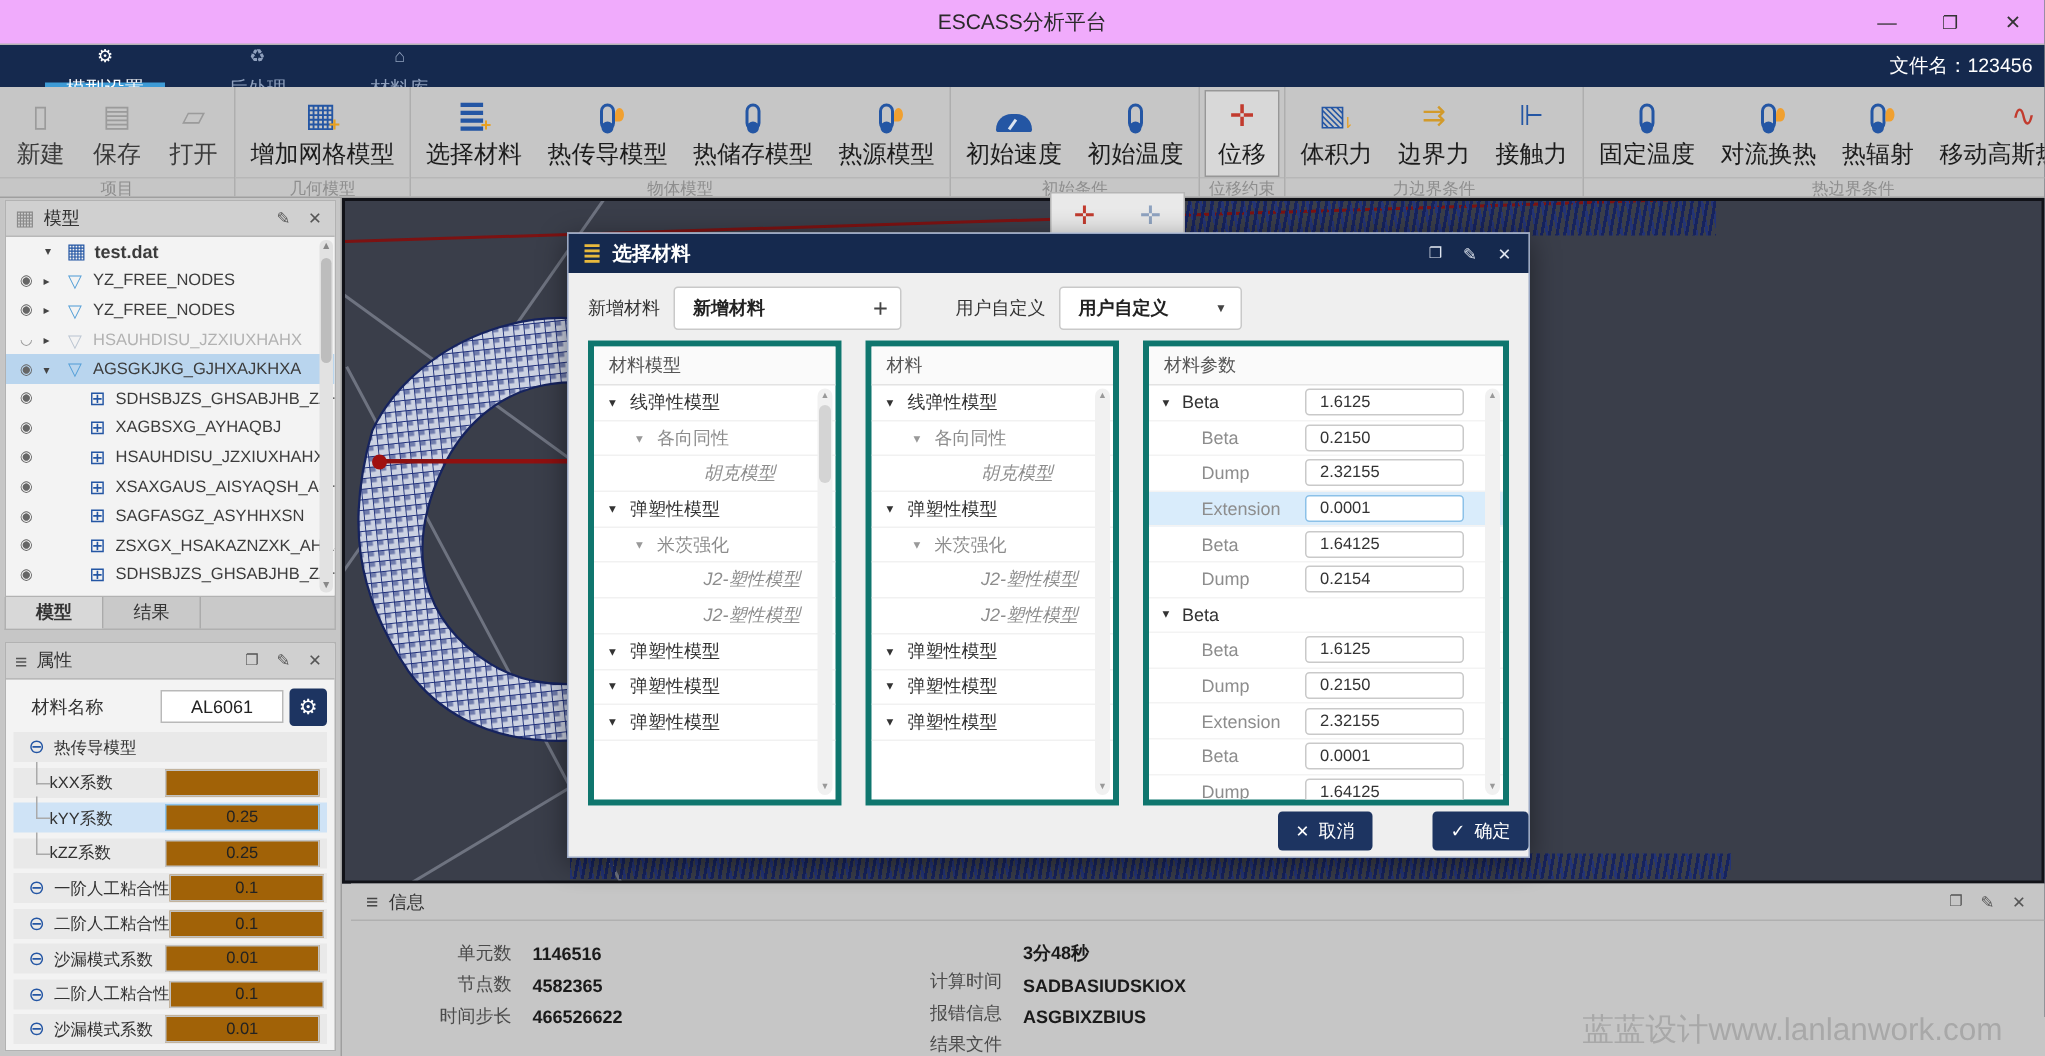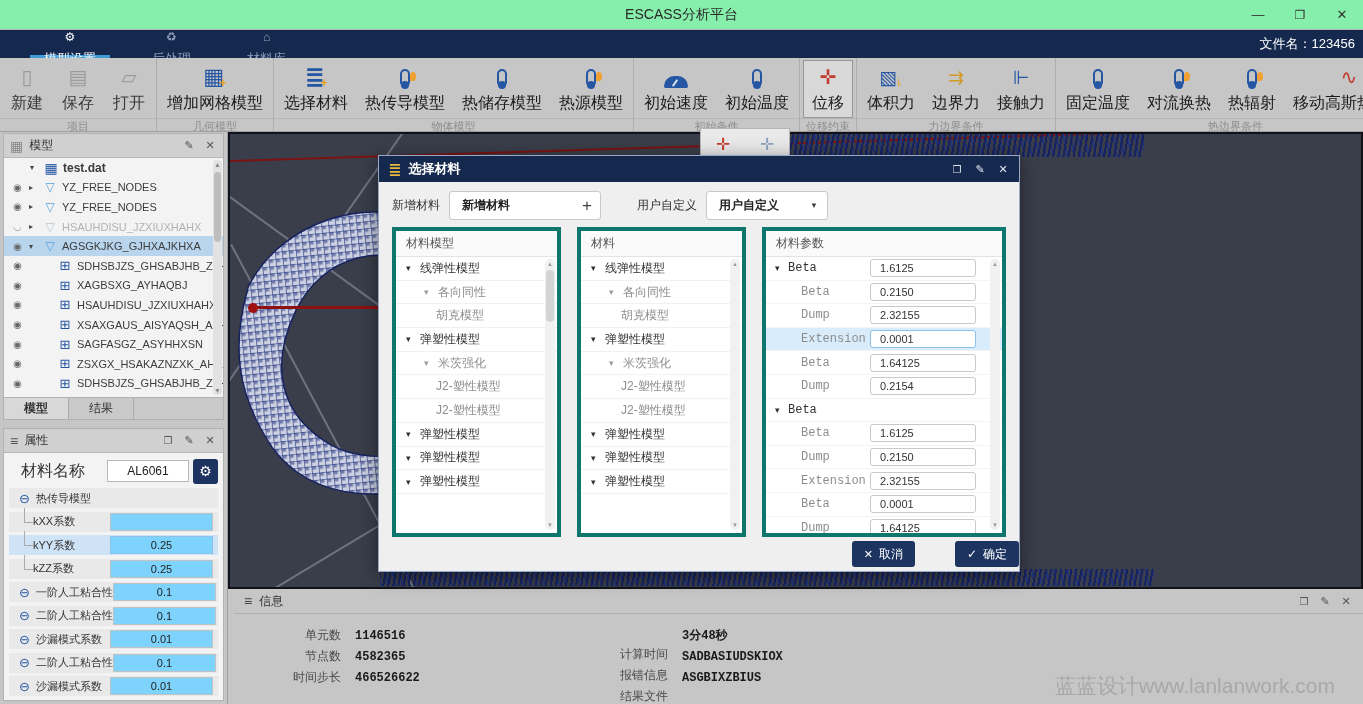--- a/index.html
+++ b/index.html
@@ -1,21 +1,21 @@
 <!DOCTYPE html>
 <html><head>
 <meta charset="utf-8">
 <style>
   * { margin:0; padding:0; box-sizing:border-box; }
   html,body { width:1363px; height:704px; overflow:hidden; }
   body { font-family:"Liberation Sans","DejaVu Sans",sans-serif; font-size:12px; color:#222; background:#c6c6c6; }
   .app { position:relative; width:1363px; height:704px; display:flex; flex-direction:column; }
 
   
-  .titlebar { height:30px; background:#86efac; display:flex; align-items:center; position:relative; border-bottom:1px solid #b4b4b4; flex:none; }
+  .titlebar { height:30px; background:#f0abfc; display:flex; align-items:center; position:relative; border-bottom:1px solid #b4b4b4; flex:none; }
   .tb-title { position:absolute; left:0; right:0; text-align:center; font-size:14px; color:#2a2a2a; }
   .tb-controls { margin-left:auto; display:flex; z-index:2; }
   .tbtn { width:42px; height:29px; display:flex; align-items:center; justify-content:center; color:#333; font-size:13px; cursor:pointer; }
 
   
   .menubar { height:28px; background:#15294e; display:flex; align-items:stretch; padding-left:30px; flex:none; }
   .menu-items { display:flex; }
   .menu-item { display:flex; align-items:center; gap:6px; padding:0 14px; margin-right:28px; color:#8fa0bd; font-size:13px; cursor:pointer; border-bottom:3px solid transparent;flex-direction:column; }
   .menu-item.active { color:#ffffff; border-bottom:3px solid #3e9bd6; }
   .mi-ic { width:15px; height:15px; font-size:12px; display:inline-flex; align-items:center; justify-content:center; }
@@ -115,30 +115,30 @@
   .vscroll .sarr { position:absolute; left:0; width:9px; text-align:center; font-size:7px; color:#888; }
   .vscroll .sarr.top { top:1px; } .vscroll .sarr.bot { bottom:1px; }
 
   .ltabs { height:22px; margin:0 3px; display:flex; align-items:stretch; background:#c9c9c9; border:1px solid #b0b0b0; border-top:none; flex:none; }
   .ltab { padding:0 20px; display:flex; align-items:center; font-size:12px; color:#333; border-right:1px solid #ababab; cursor:pointer; }
   .ltab.active { font-weight:bold; background:#d8d8d8; }
 
   .props-panel { flex:1; margin:8px 3px 3px 3px; border:1px solid #b2b2b2; background:#f3f3f3; min-height:0; }
   .pbody { flex:1; padding:5px 5px; overflow:hidden; }
   .name-row { display:flex; align-items:center; height:26px; margin-bottom:4px; }
-  .nlabel { padding-left:12px; color:#333; font-size:16px; flex:1; }
+  .nlabel { padding-left:12px; color:#333; font-size:12px; flex:1; }
   .nval { width:82px; height:22px; background:#fff; border:1px solid #b9b9b9; display:flex; align-items:center; justify-content:center; font-size:12px; color:#222; cursor:text; }
   .gear-btn { width:25px; height:25px; background:#1d3461; border-radius:3px; margin-left:4px; display:flex; align-items:center; justify-content:center; cursor:pointer; }
   .prow2 { display:flex; align-items:center; height:20px; margin-bottom:3.5px; background:#e9e9e9; padding:0 5px 0 8px; cursor:pointer; }
   .prow2 .ic { width:15px; flex:none; margin-right:4px; display:none; }
   .prow2.grp .ic { display:inline-flex; }
   .prow2 .plabel { flex:1; font-size:11px; color:#333; white-space:nowrap; }
   .prow2.sub { padding-left:24px; position:relative; }
   .prow2.sub::before { content:""; position:absolute; left:15px; top:-4px; bottom:9px; width:9px; border-left:1px solid #aaa; border-bottom:1px solid #aaa; }
-  .prow2 .pval { width:103px; height:18px; background:#7dd3fc; border:1px solid #c2c2c2; display:flex; align-items:center; justify-content:center; font-size:11px; color:#222; flex:none; cursor:text; }
+  .prow2 .pval { width:103px; height:18px; background:#a16207; border:1px solid #c2c2c2; display:flex; align-items:center; justify-content:center; font-size:11px; color:#222; flex:none; cursor:text; }
   .prow2.grp:not(.val) .pval { display:none; }
   .prow2.sel { background:#cfe3f6; }
   .prow2.sel .pval { border-color:#8cc1e8; }
 
   
   .right-col { flex:1; display:flex; flex-direction:column; min-width:0; }
   .viewport { height:457px; flex:none; position:relative; background:#3a3e4a; border:2px solid #111218; overflow:hidden; }
   .vline { position:absolute; height:1.5px; background:rgba(190,195,210,0.4); transform-origin:left top; }
   .vl1 { left:-30px; top:40px; width:560px; transform:rotate(36deg); }
   .vl2 { left:-10px; top:258px; width:320px; transform:rotate(-55deg); }
@@ -154,21 +154,21 @@
   .mesh-strip.top { left:552px; top:0; width:362px; height:23px; }
   .mesh-strip.bottom { left:150px; bottom:1px; width:774px; height:17px; }
 
   .axis-flyout { position:absolute; left:700px; top:128px; width:90px; height:32px; background:#e9e9e9; border:1px solid #b5b5b5; display:flex; align-items:center; justify-content:space-around; z-index:20; }
   .axis-flyout .ic { width:24px; height:24px; cursor:pointer; }
 
   
   .info-panel { flex:1; background:#c6c6c6; margin-left:6px; position:relative; display:flex; flex-direction:column; min-height:0; }
   .ihead { height:25px; display:flex; align-items:center; gap:7px; padding:0 10px; border-bottom:1px solid #b0b0b0; flex:none; }
   .ihead .ititle { font-size:12px; color:#333; }
-  .ibody { flex:1; display:flex; padding:11px 0 0 22px;font-family:Liberation Mono, monospace; }
+  .ibody { flex:1; display:flex; padding:11px 0 0 22px; }
   .icol { display:flex; flex-direction:column; gap:0; }
   .icol.c1 { width:350px; }
   .irow { display:flex; align-items:center; height:21px; }
   .ilabel { width:85px; text-align:right; margin-right:14px; color:#4a4a4a; font-size:12px; }
   .icol.c2 .ilabel { width:62px;margin-top:37px; }
   .ival { font-size:12px; font-weight:bold; color:#1a1a1a; }
   .watermark { position:absolute; right:28px; bottom:4px; font-size:21px; color:#9e9e9e; opacity:0.75; pointer-events:none; }
 
   
   .dialog { position:absolute; left:378px; top:155px; width:642px; height:417px; background:#efefef; border:1px solid #9aa8c4; box-shadow:0 4px 18px rgba(0,0,0,0.45); z-index:50; display:flex; flex-direction:column; }
@@ -186,28 +186,28 @@
   .gap18 { width:18px; }
   .dcols { display:flex; gap:16px; padding:0 13px; height:310px; flex:none; }
   .dcol { width:169px; background:#fff; border:4px solid #0f766e; position:relative; overflow:hidden; flex:none; }
   .dcol.params { flex:1; }
   .dcol-head { height:26px; display:flex; align-items:center; padding-left:10px; background:#fafafa; border-bottom:1px solid #e3e3e3; color:#555; font-size:12px; }
   .ditem { height:23.7px; display:flex; align-items:center; border-bottom:1px solid #f1f1f1; font-size:12px; cursor:pointer; white-space:nowrap; }
   .ditem .darr { width:14px; font-size:9px; flex:none; }
   .ditem.lv0 { padding-left:10px; color:#333; }
   .ditem.lv1 { padding-left:28px; color:#8d8d8d; }
   .ditem.lv1 .darr { color:#999; }
-  .ditem.lv2 { padding-left:26px; color:#8d8d8d; }
+  .ditem.lv2 { padding-left:59px; color:#8d8d8d;font-style:italic; }
   .dscroll { position:absolute; right:2px; top:28px; bottom:3px; width:10px; background:#f1f1f1; border-radius:5px; }
   .dscroll .sarr { position:absolute; left:0; width:10px; text-align:center; font-size:6px; color:#999; }
   .dscroll .sarr.top { top:2px; } .dscroll .sarr.bot { bottom:2px; }
   .dscroll .sthumb { position:absolute; left:1px; top:11px; width:8px; height:52px; background:#d4d4d4; border-radius:4px; }
   .paramrow { height:23.6px; display:flex; align-items:center; padding:0 26px 0 9px; border-bottom:1px solid #f3f3f3; cursor:pointer; }
   .paramrow .darr { width:13px; font-size:9px; color:#333; flex:none; }
-  .paramrow .plab { flex:1; color:#8d8d8d; padding-left:13px; font-size:12px;font-family:Liberation Mono, monospace; }
+  .paramrow .plab { flex:1; color:#8d8d8d; padding-left:13px; font-size:12px; }
   .paramrow.hdr .plab { color:#333; padding-left:0; }
   .paramrow .pinput { width:106px; height:18px; border:1px solid #c9c9c9; border-radius:3px; background:#fff; font-size:11px; color:#333; display:flex; align-items:center; padding-left:9px; flex:none; cursor:text; }
   .paramrow.noval .pinput { visibility:hidden; }
   .paramrow.sel { background:#d9ecfb; }
   .paramrow.sel .pinput { border-color:#8cc1e8; }
   .dfoot { flex:1; display:flex; align-items:center; justify-content:flex-end; gap:40px; }
   .dbtn { height:26px; min-width:62px; background:#1d3461; border:none; border-radius:3px; color:#fff; font-size:12px; display:flex; align-items:center; justify-content:center; gap:6px; padding:0 12px; cursor:pointer; font-family:inherit; }
 </style>
 </head>
 <body>

